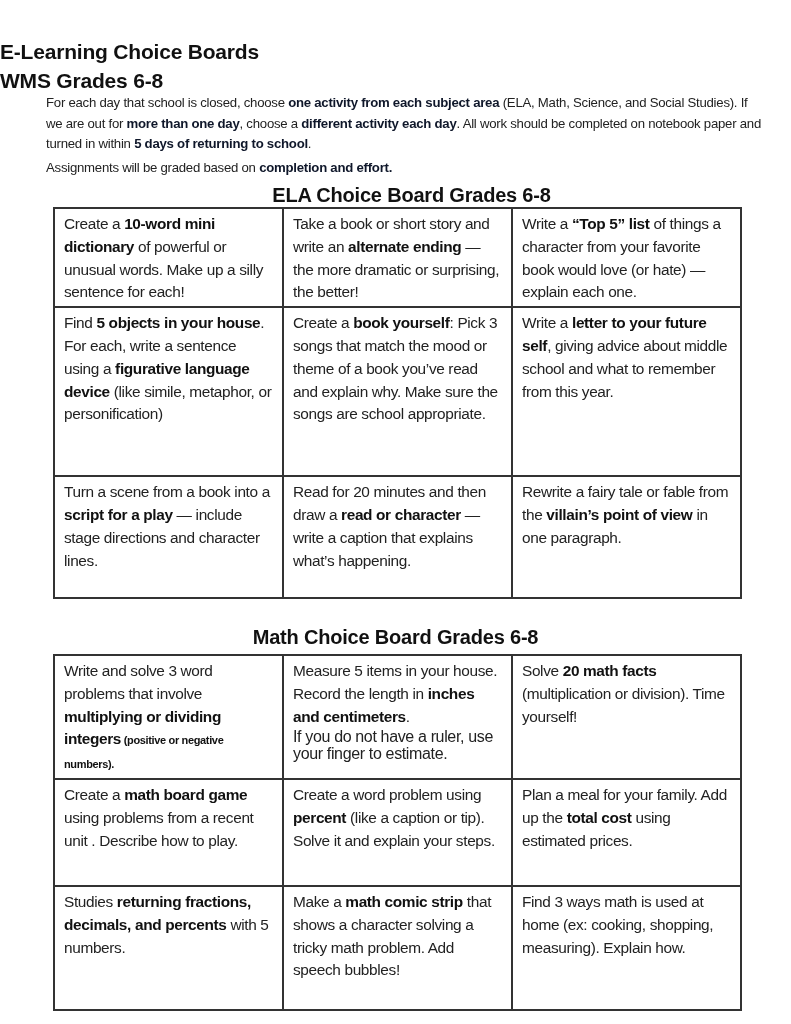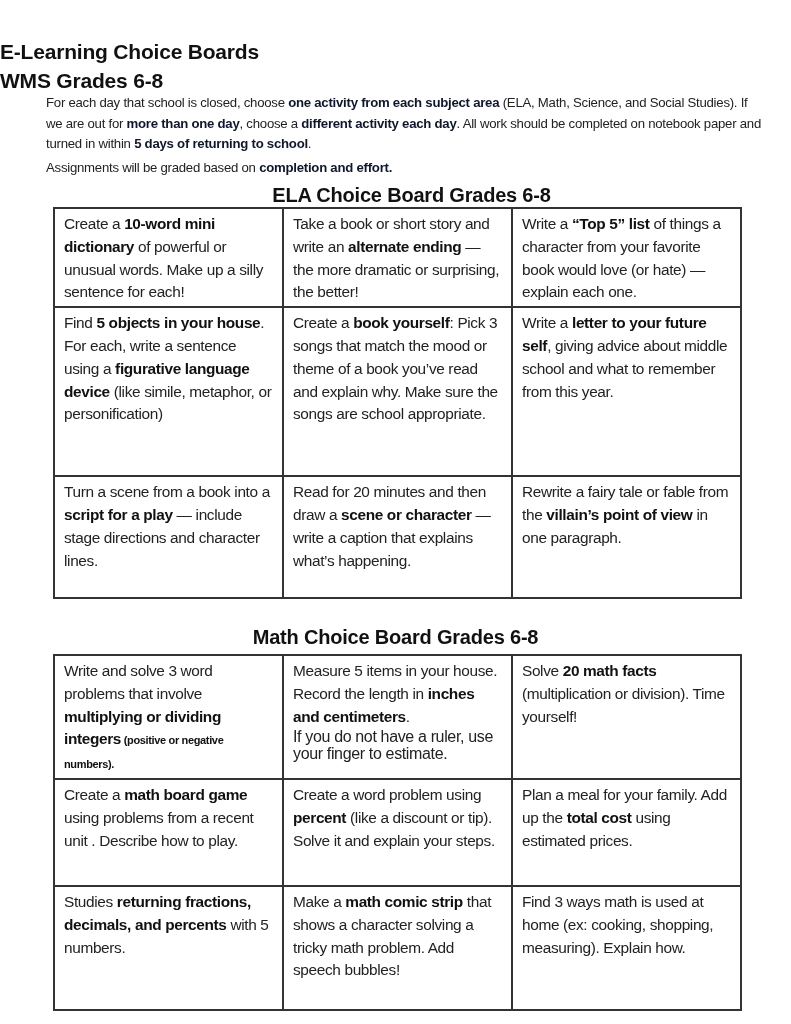--- a/index.html
+++ b/index.html
@@ -63,42 +63,42 @@
       <td><span>Take a book or short story and write an </span><b>alternate ending</b><span> — the more dramatic or surprising, the better!</span></td>
       <td><span>Write a </span><b>“Top 5” list</b><span> of things a character from your favorite book would love (or hate) — explain each one.</span></td>
     </tr>
     <tr style="height:169px">
       <td><span>Find </span><b>5 objects in your house</b><span>. For each, write a sentence using a </span><b>figurative language device</b><span> (like simile, metaphor, or personification)</span></td>
       <td><span>Create a </span><b>book yourself</b><span>: Pick 3 songs that match the mood or theme of a book you’ve read and explain why.  Make sure the songs are school appropriate.</span></td>
       <td><span>Write a </span><b>letter to your future self</b><span>, giving advice about middle school and what to remember from this year.</span></td>
     </tr>
     <tr style="height:122px">
       <td><span>Turn a scene from a book into a </span><b>script for a play</b><span> — include stage directions and character lines.</span></td>
-      <td><span>Read for 20 minutes and then draw a </span><b>scene or character</b><span> — write a caption that explains what’s happening.</span></td>
+      <td><span>Read for 20 minutes and then draw a </span><b>read or character</b><span> — write a caption that explains what’s happening.</span></td>
       <td><span>Rewrite a fairy tale or fable from the </span><b>villain’s point of view</b><span> in one paragraph.</span></td>
     </tr>
   </tbody>
 </table>
 
 <div class="board-title math-title">Math Choice Board Grades 6-8</div>
 <table class="board math">
   <colgroup>
       <col class="c1">
       <col class="c2">
       <col class="c3">
     </colgroup>
   <tbody>
     <tr style="height:119px">
       <td><span>Write and solve 3 word problems that involve </span><b>multiplying or dividing integers</b><b class="tiny"> (positive or negative numbers)</b><span class="tiny">.</span></td>
       <td><span>Measure 5 items in your house. Record the length in </span><b>inches and centimeters</b><span>.</span><div class="small">If you do not have a ruler, use your finger to estimate.</div></td>
       <td><span>Solve </span><b>20 math facts</b><span> (multiplication or division). Time yourself!</span></td>
     </tr>
     <tr style="height:107px">
       <td><span>Create a </span><b>math board game</b><span> using problems from a recent unit . Describe how to play.</span></td>
-      <td><span>Create a word problem using </span><b>percent</b><span> (like a discount or tip). Solve it and explain your steps.</span></td>
+      <td><span>Create a word problem using </span><b>percent</b><span> (like a caption or tip). Solve it and explain your steps.</span></td>
       <td><span>Plan a meal for your family. Add up the </span><b>total cost</b><span> using estimated prices.</span></td>
     </tr>
     <tr style="height:124px">
       <td><span>Studies </span><b>returning fractions, decimals, and percents</b><span> with 5 numbers.</span></td>
       <td><span>Make a </span><b>math comic strip</b><span> that shows a character solving a tricky math problem. Add speech bubbles!</span></td>
       <td><span>Find 3 ways math is used at home (ex: cooking, shopping, measuring). Explain how.</span></td>
     </tr>
   </tbody>
 </table>
 

